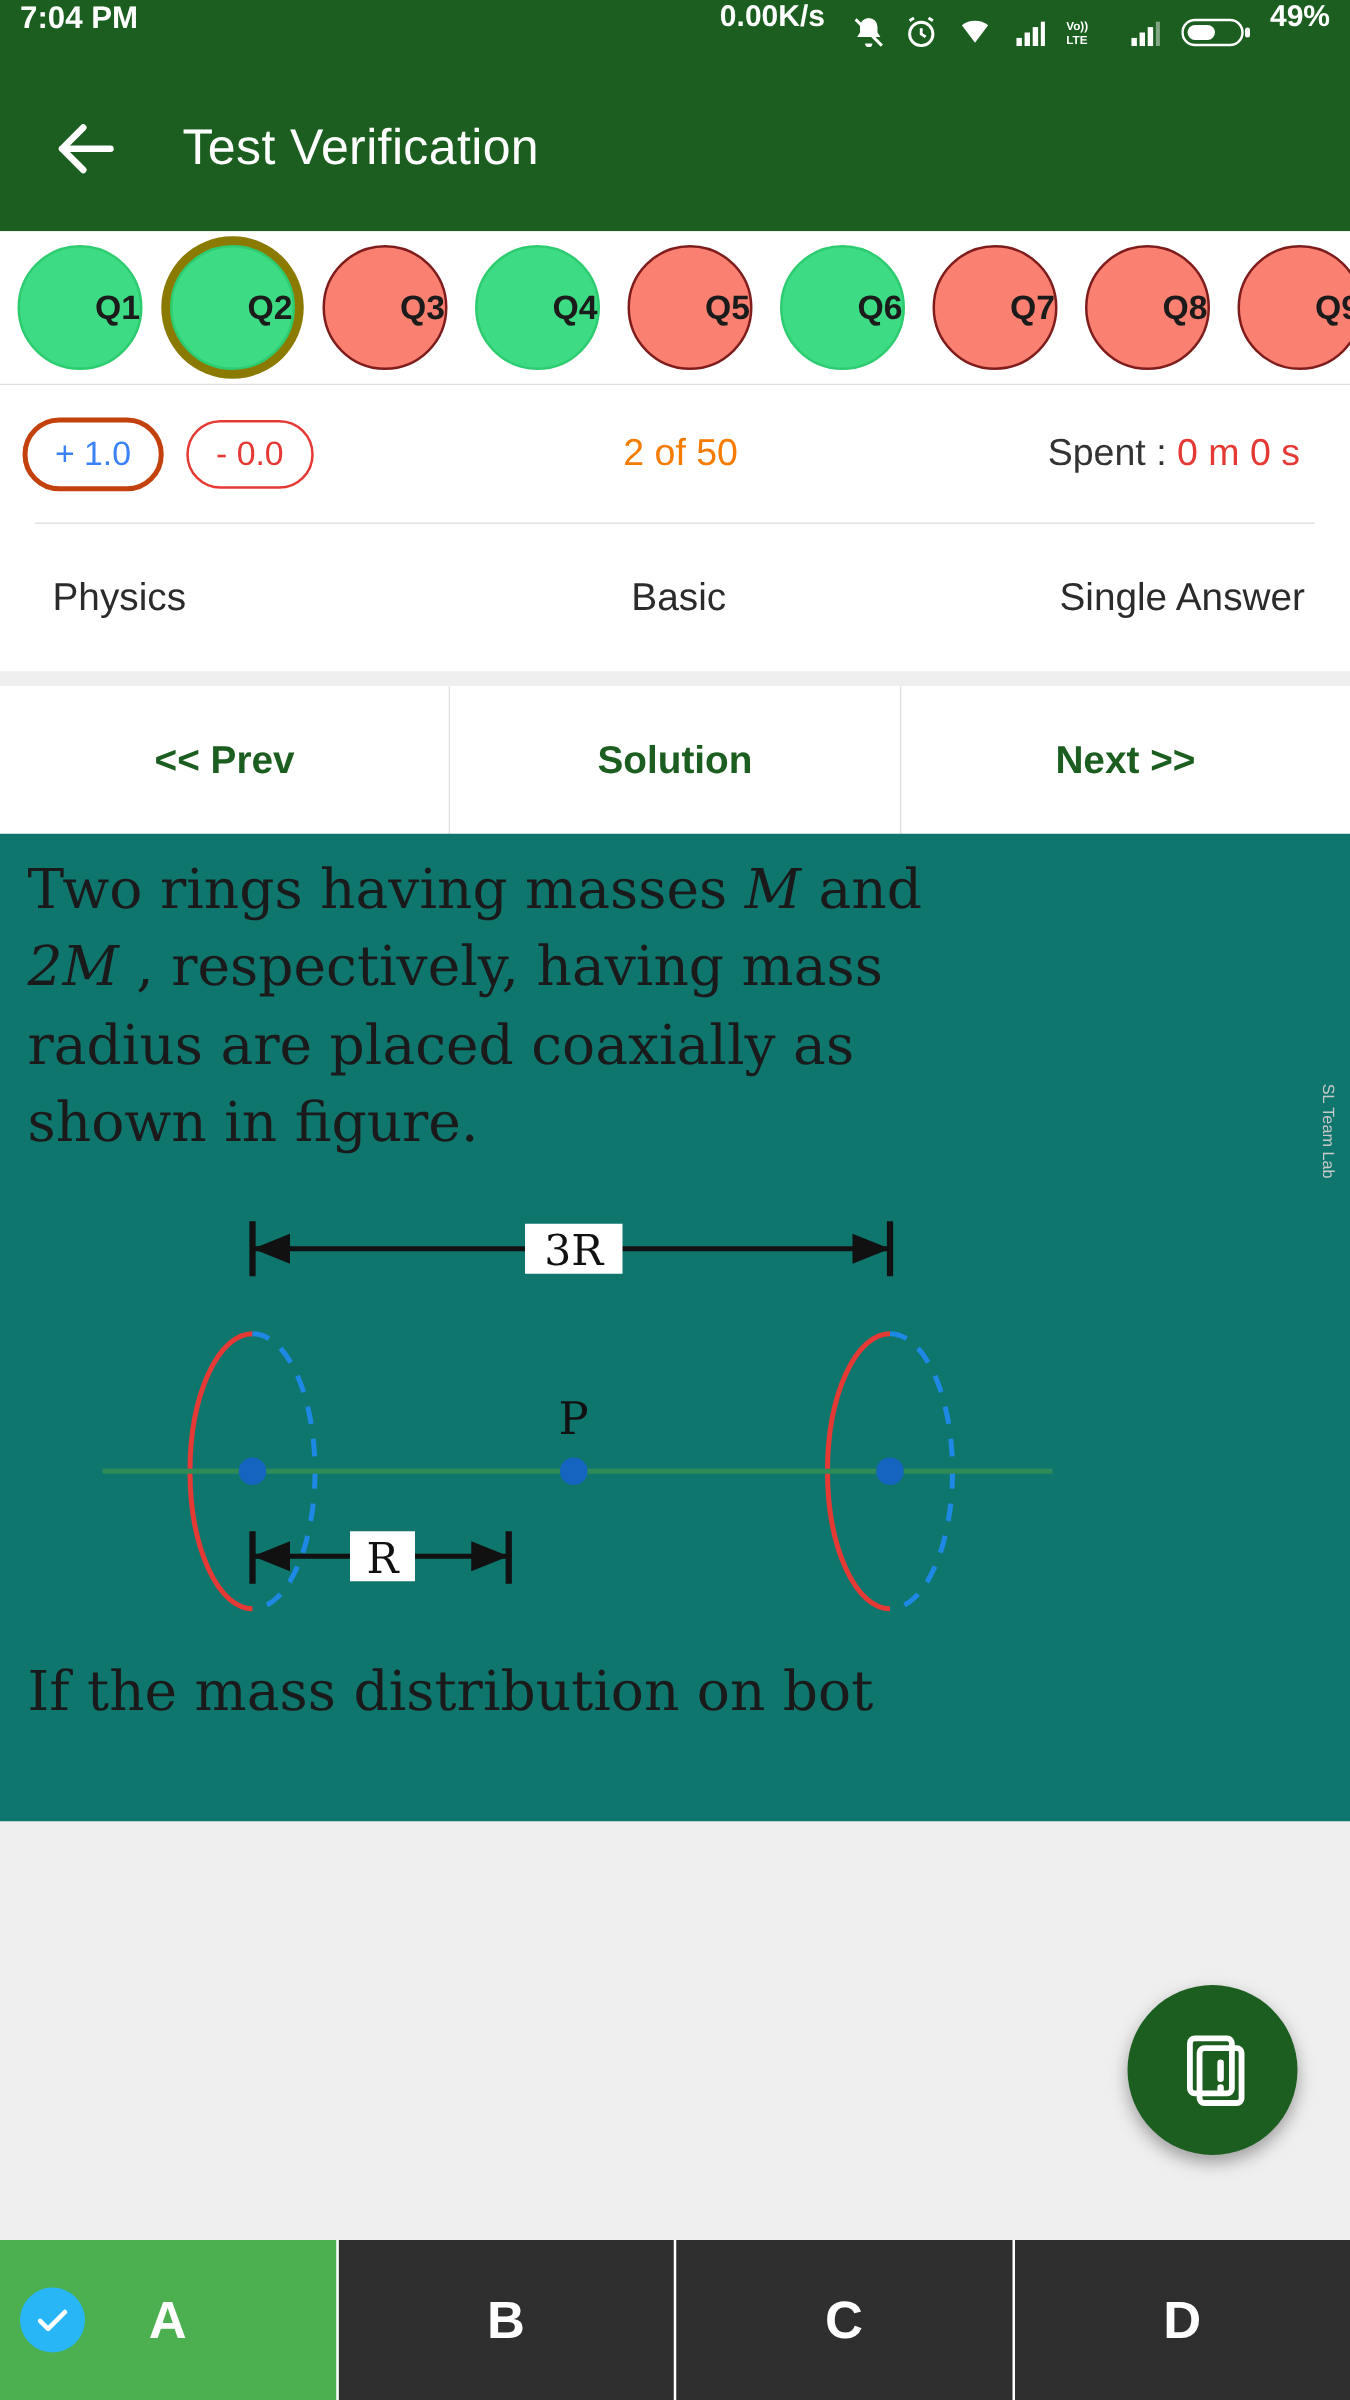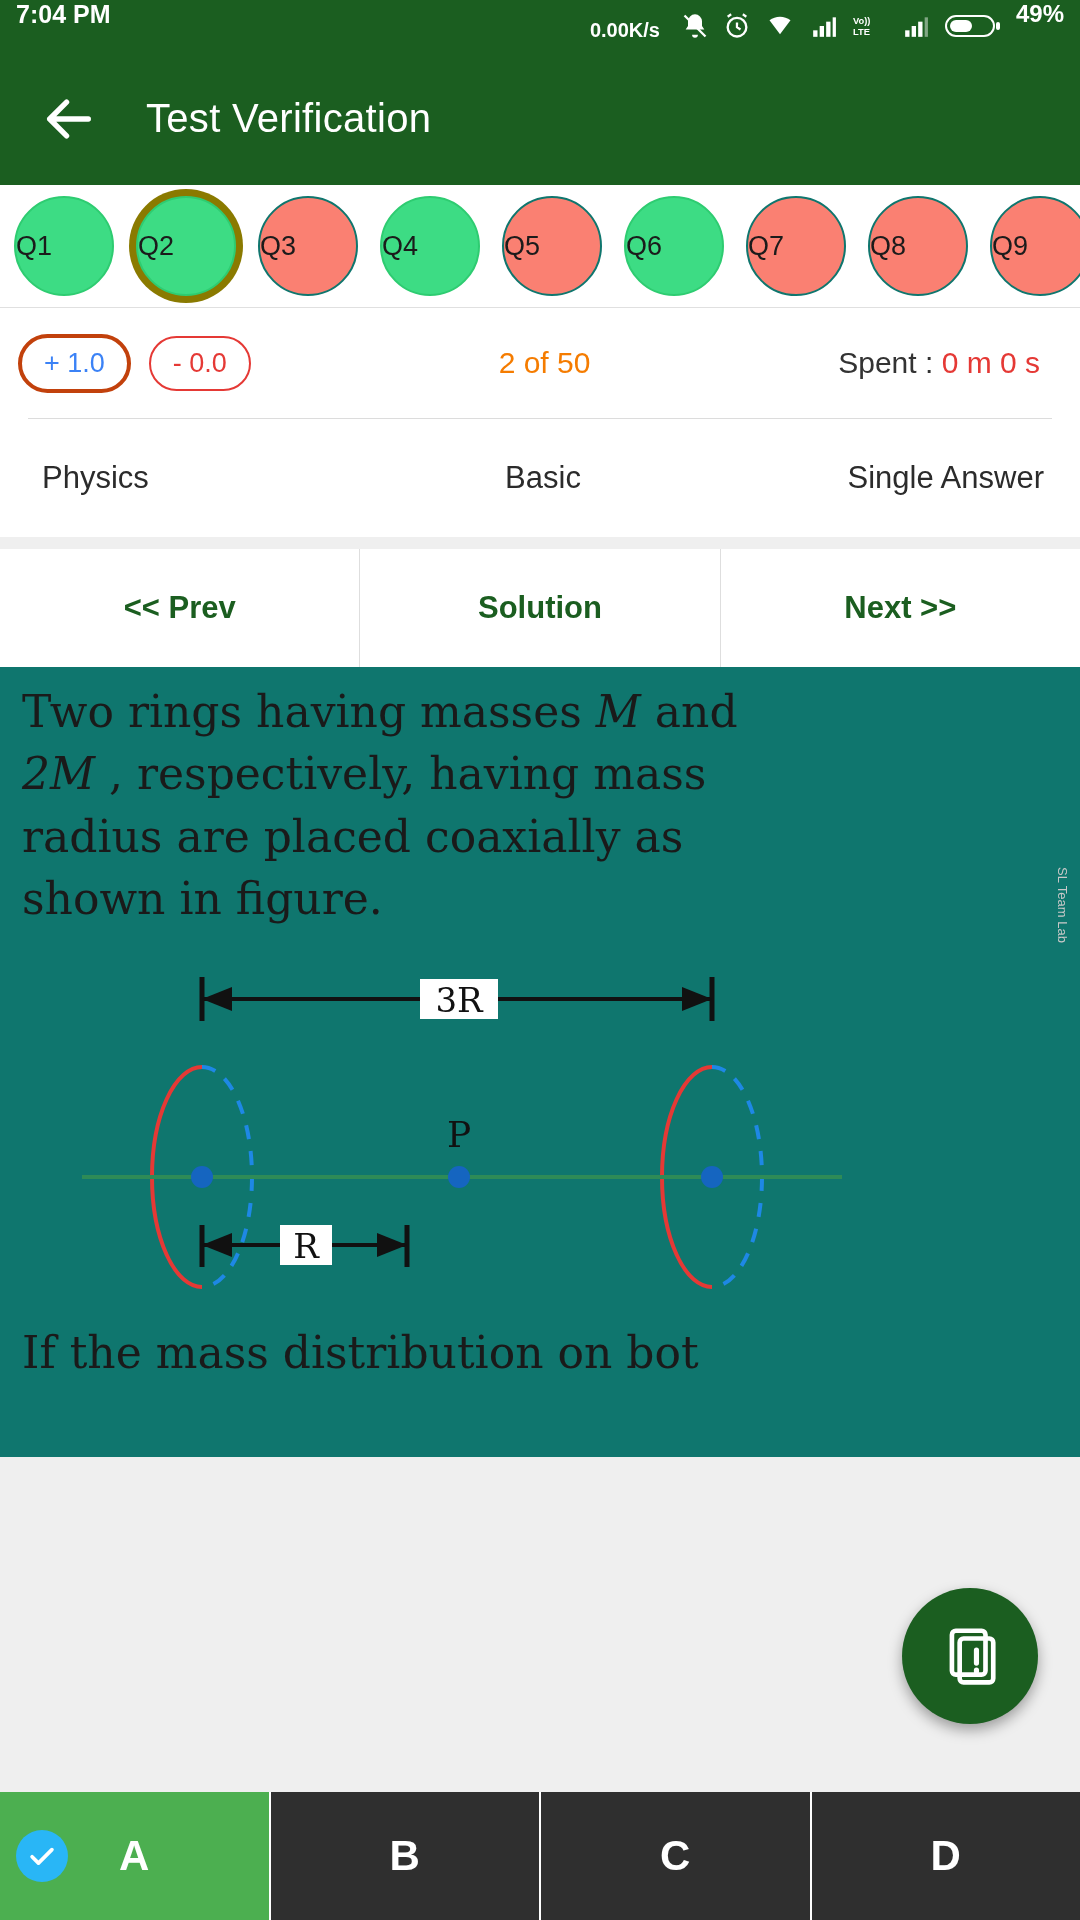--- a/index.html
+++ b/index.html
@@ -12,46 +12,46 @@
   .screen { position: relative; width: 1080px; height: 1920px; background: #efefef; }
 
   
   .statusbar {
     height: 52px; background: #1b5e20; color: #ffffff;
     display: flex; padding: 0 16px;
     font-size: 25px; font-weight: bold;
   }
   .sb-time { flex: 0 0 auto; }
   .sb-spacer { flex: 1 1 auto; }
-  .sb-speed { font-size: 20px; font-weight: bold; margin-right: 14px; margin-top: 19px; }
+  .sb-speed { font-size: 24px; font-weight: bold; margin-right: 14px; }
   .sb-icon { margin: 0 7px; display: inline-flex; align-items: center; }
   .sb-battery-text { margin-left: 8px; font-size: 24px; }
 
   
   .appbar {
     height: 133px; background: #1b5e20; color: #fff;
     display: flex; align-items: center; padding: 0 40px;
   }
   .back-arrow { width: 58px; height: 58px; flex: 0 0 auto; }
   .appbar-title { font-size: 40px; margin-left: 48px; letter-spacing: .3px; }
 
   
   .qstrip {
     height: 123px; background: #ffffff;
     display: flex; align-items: center; gap: 22px;
     padding: 0 14px; overflow: hidden;
     border-bottom: 1px solid #e0e0e0;
   }
   .chip {
     width: 100px; height: 100px; border-radius: 50%;
-    flex: 0 0 auto; display: flex; align-items: center; justify-content: flex-start;
-    font-size: 27px; color: #1b1b1b;
+    flex: 0 0 auto; display: flex; align-items: center; justify-content: flex-end;
+    font-size: 27px; color: #1b1b1b; font-weight: bold;
   }
   .chip.green { background: #3ddc84; border: 2px solid #2ecc71; }
-  .chip.red   { background: #fa8072; border: 2px solid #0f766e; }
+  .chip.red   { background: #fa8072; border: 2px solid #7f1d1d; }
   .chip.current { box-shadow: 0 0 0 7px #8a7a00; }
 
   
   .card { background: #ffffff; }
   .meta-row1 {
     display: flex; align-items: center; height: 110px; padding: 0 18px;
   }
   .pill {
     border-radius: 36px; padding: 10px 22px; font-size: 27px; background: #fff;
   }

